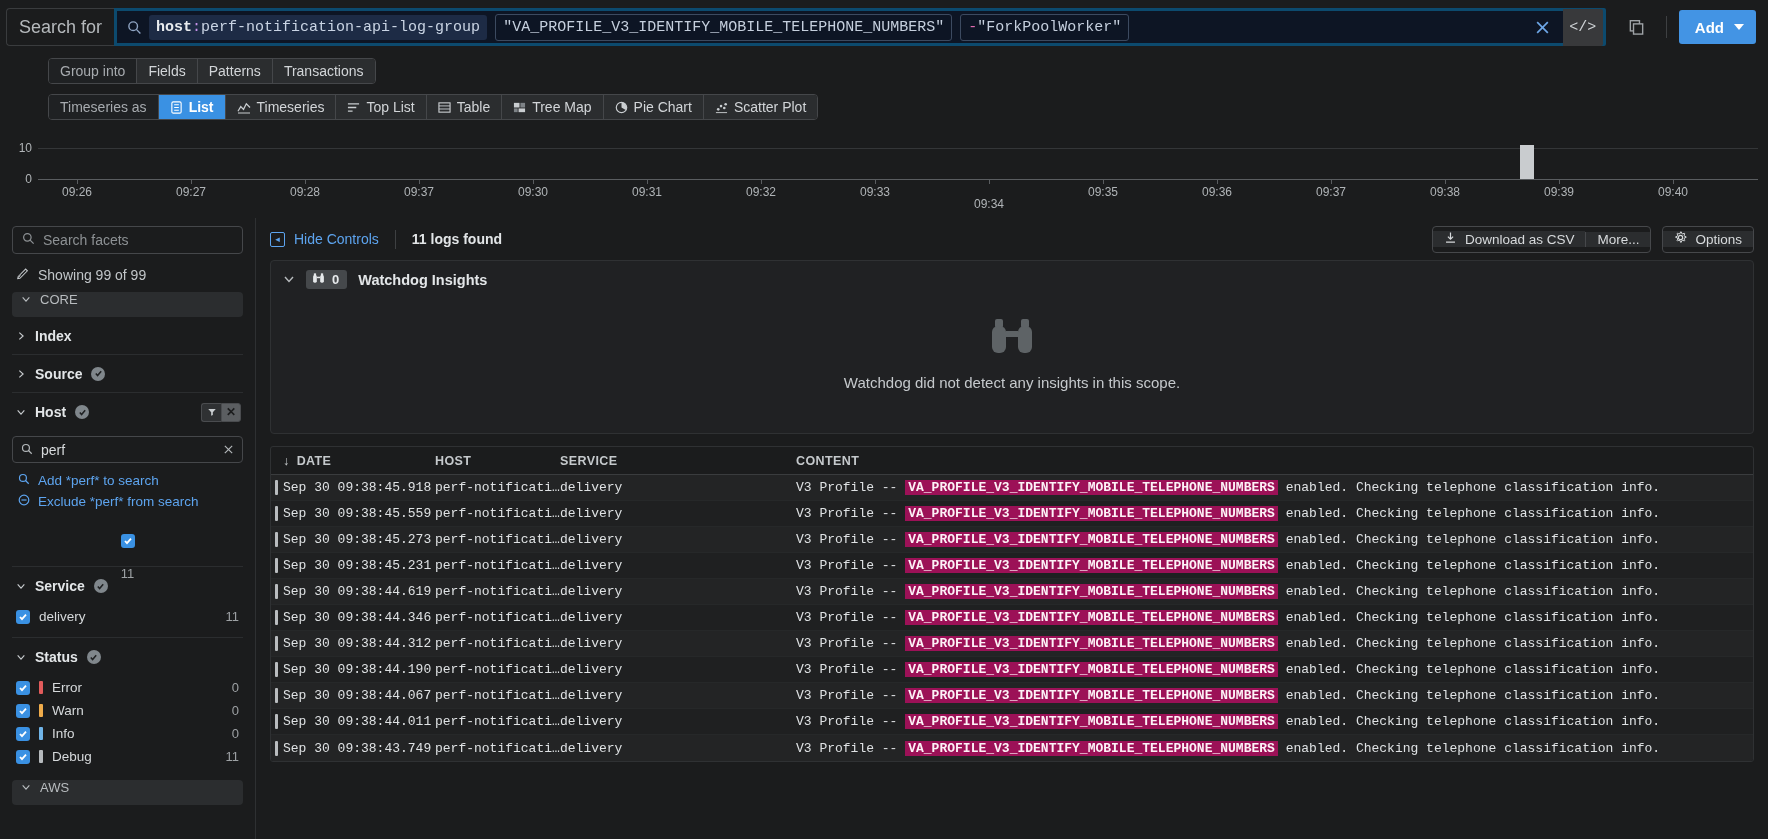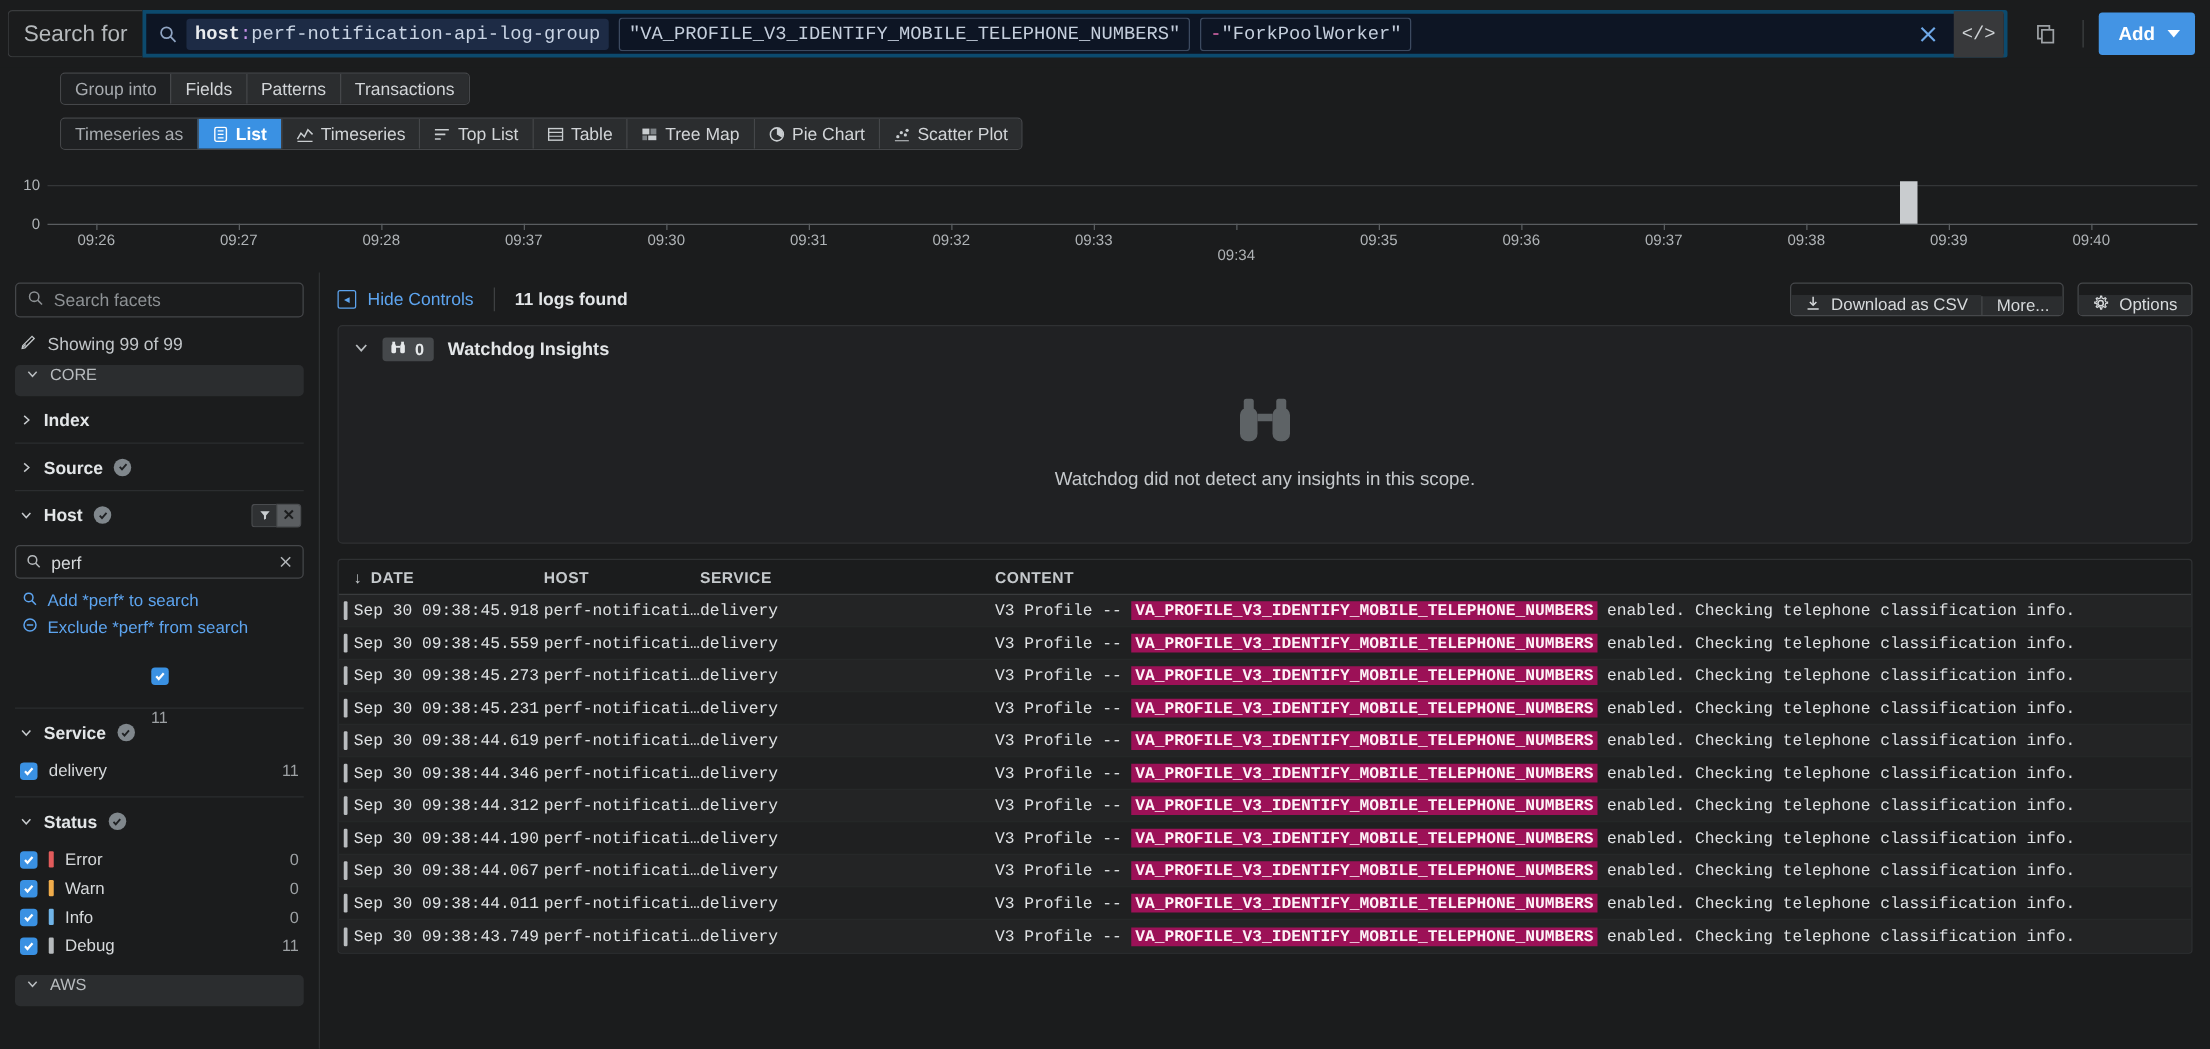--- a/index.html
+++ b/index.html
@@ -180,21 +180,21 @@
   .main { flex: 1; display: flex; flex-direction: column; min-width: 0; padding: 0 14px 0 14px; }
   .ctrlbar { display: flex; align-items: center; height: 42px; }
   .hide-ctl { display: flex; align-items: center; gap: 9px; color: #5da4ef; font-size: 14px; cursor: pointer; }
   .hide-ctl-box {
     width: 15px; height: 15px; border: 1px solid #5da4ef; border-radius: 2px;
     display: flex; align-items: center; justify-content: center; font-size: 9px;
   }
   .ctl-sep { width: 1px; height: 19px; background: #3e4042; margin: 0 16px; }
   .logs-found { font-size: 14px; font-weight: bold; color: #e2e5e7; }
   .spacer { flex: 1; }
-  .btn-grp { display: flex; align-items: flex-end; height: 27px; border: 1px solid #46484b; border-radius: 4px; overflow: hidden; }
+  .btn-grp { display: flex; align-items: center; height: 27px; border: 1px solid #46484b; border-radius: 4px; overflow: hidden; }
   .btn-grp + .btn-grp { margin-left: 11px; }
   .gbtn {
     display: flex; align-items: center; gap: 8px; padding: 0 11px;
     background: #2b2d2f; font-size: 13.5px; color: #d7dadc;
     border-left: 1px solid #46484b; cursor: pointer; white-space: nowrap;
   }
   .gbtn:first-child { border-left: none; }
 
   
   .wd-panel { border: 1px solid #2f3133; border-radius: 4px; background: #202123; margin-bottom: 12px; }

